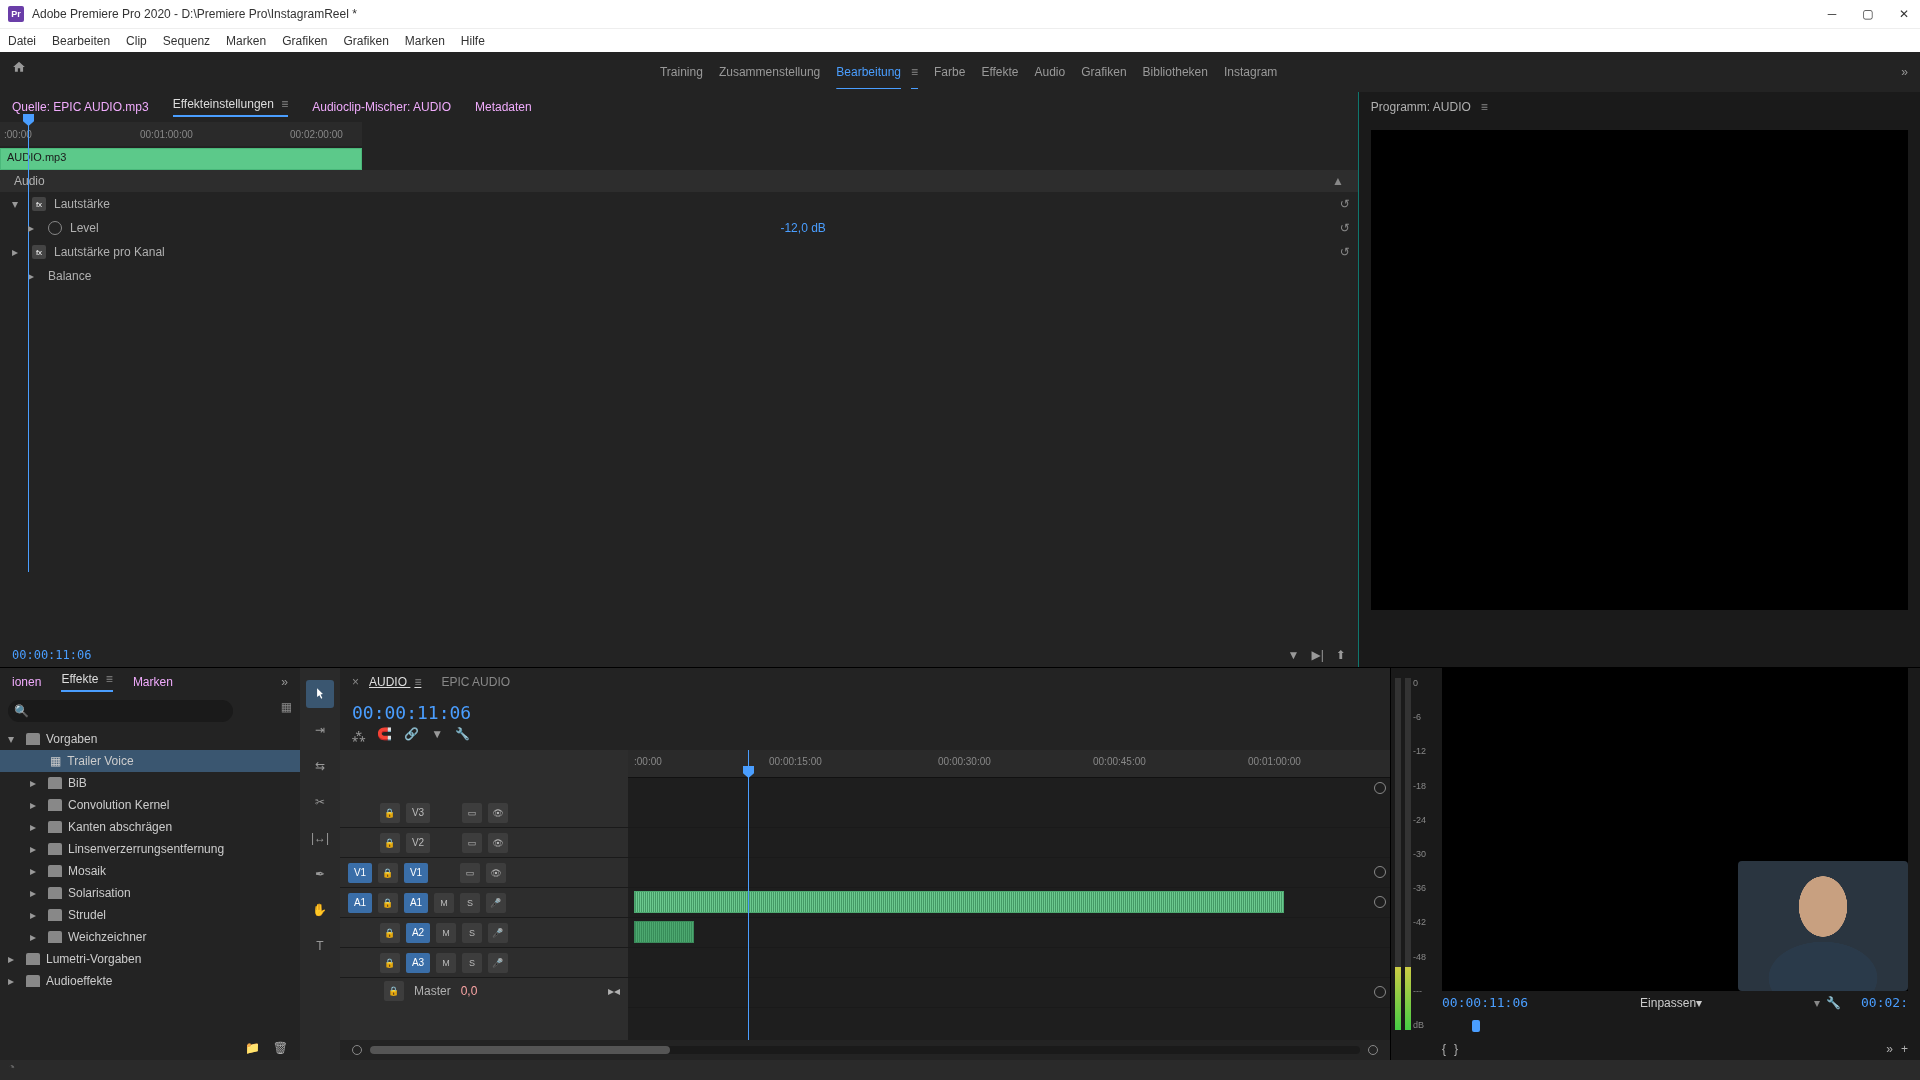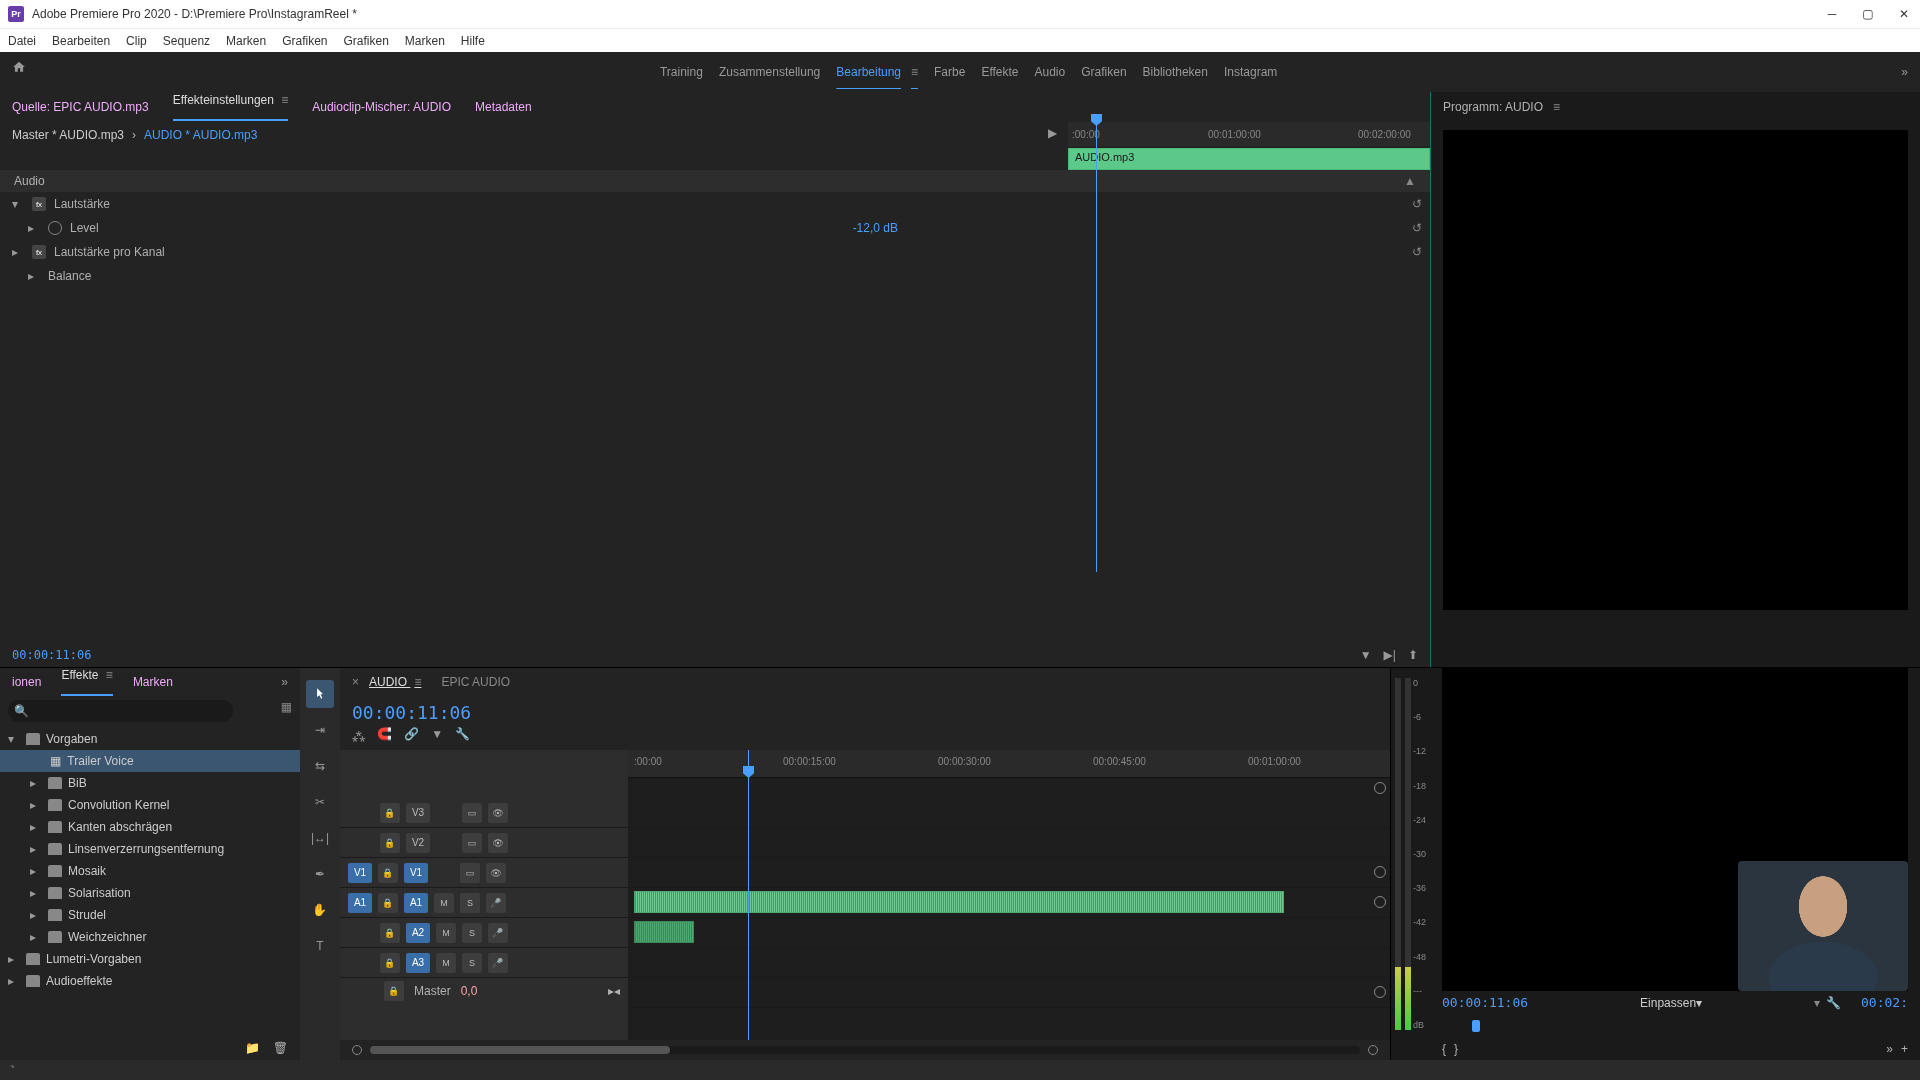--- a/index.html
+++ b/index.html
@@ -25,21 +25,21 @@
 .ws-overflow { color: #999; margin-left: 20px; }
 
 
 .main-container { display: flex; height: 575px; }
 .effect-panel { width: 1430px; background: #232323; display: flex; flex-direction: column; }
 .program-panel { width: 592px; background: #1a1a1a; border-left: 1px solid #0f766e; }
 
 
 .panel-tabs { height: 30px; display: flex; align-items: center; padding: 0 12px; gap: 24px; }
 .panel-tab { color: #f0abfc; cursor: pointer; }
-.panel-tab.active { color: #ddd; border-bottom: 2px solid #4a9eff; padding-bottom: 12px; }
+.panel-tab.active { color: #ddd; border-bottom: 2px solid #4a9eff; padding-bottom: 4px; }
 .tab-menu { color: #888; margin-left: 4px; }
 
 
 .ec-header { height: 26px; display: flex; align-items: center; padding: 0 12px; gap: 8px; }
 .ec-master { color: #ccc; }
 .ec-master.link { color: #4a9eff; }
 .chevron-right { display: inline-block; }
 
 
 .ec-timeline-header { display: flex; }
@@ -200,27 +200,20 @@
 
   <div class="effect-panel">
     <div class="panel-tabs">
       <span class="panel-tab">Quelle: EPIC AUDIO.mp3</span>
       <span class="panel-tab active"><span>Effekteinstellungen</span> <span class="tab-menu">≡</span></span>
       <span class="panel-tab">Audioclip-Mischer: AUDIO</span>
       <span class="panel-tab">Metadaten</span>
     </div>
 
     <div class="ec-timeline-header">
-      <div class="ec-left">
-        <div class="ec-header">
-          <span class="ec-master">Master * AUDIO.mp3</span>
-          <span class="chevron-right">›</span>
-          <span class="ec-master link">AUDIO * AUDIO.mp3</span>
-        </div>
-      </div>
       <div class="ec-right">
         <span class="ec-play">▶</span>
         <div class="ec-ruler">
           <span class="ec-ruler-tick" style="left:4px">:00:00</span>
           <span class="ec-ruler-tick" style="left:140px">00:01:00:00</span>
           <span class="ec-ruler-tick" style="left:290px">00:02:00:00</span>
         </div>
         <div class="ec-clip-bar">AUDIO.mp3</div>
         <div class="ec-playhead" style="left:28px">
           <div class="ec-playhead-head"></div>
@@ -450,21 +443,21 @@
           <span style="width:26px"></span>
             <span class="track-btn">🔒</span>
           <span>Master</span>
           <span style="color:#fca5a5;">0,0</span>
           <span style="margin-left:auto">▸◂</span>
         </div>
       </div>
       <div class="tl-tracks-content">
         <div class="tl-ruler">
           <span class="tl-ruler-tick" style="left:6px">:00:00</span>
-          <span class="tl-ruler-tick" style="left:155px">00:00:15:00</span>
+          <span class="tl-ruler-tick" style="left:141px">00:00:15:00</span>
           <span class="tl-ruler-tick" style="left:310px">00:00:30:00</span>
           <span class="tl-ruler-tick" style="left:465px">00:00:45:00</span>
           <span class="tl-ruler-tick" style="left:620px">00:01:00:00</span>
         </div>
         <div class="tl-playhead" style="left:120px">
           <div class="tl-playhead-head"></div>
         </div>
         <div style="height:20px;position:relative">
             <span class="tl-scroll-end" style="top:4px"></span>
           </div>

